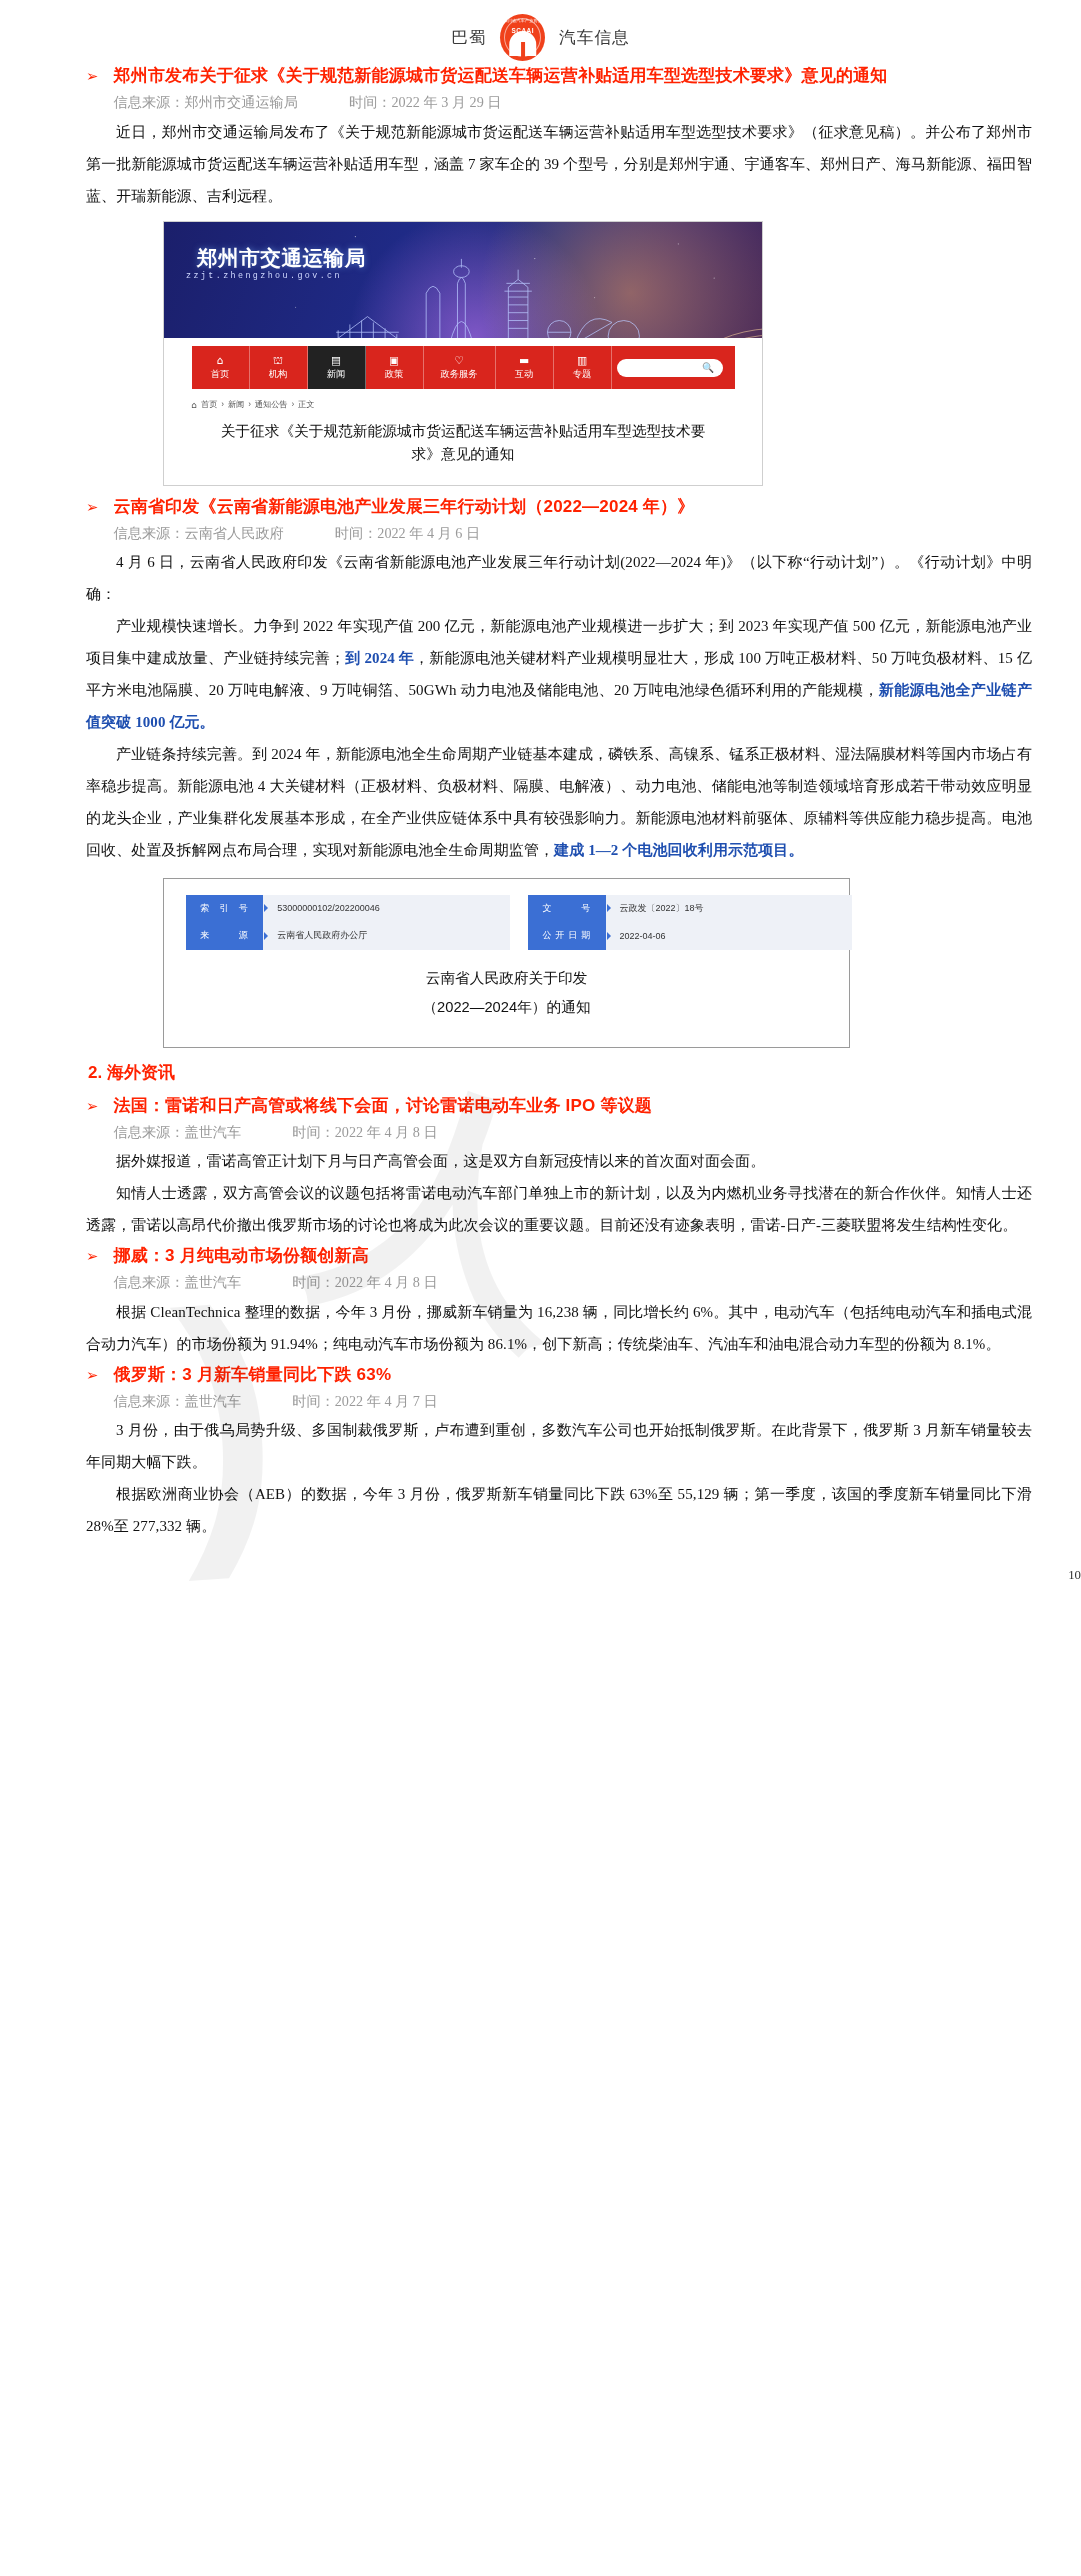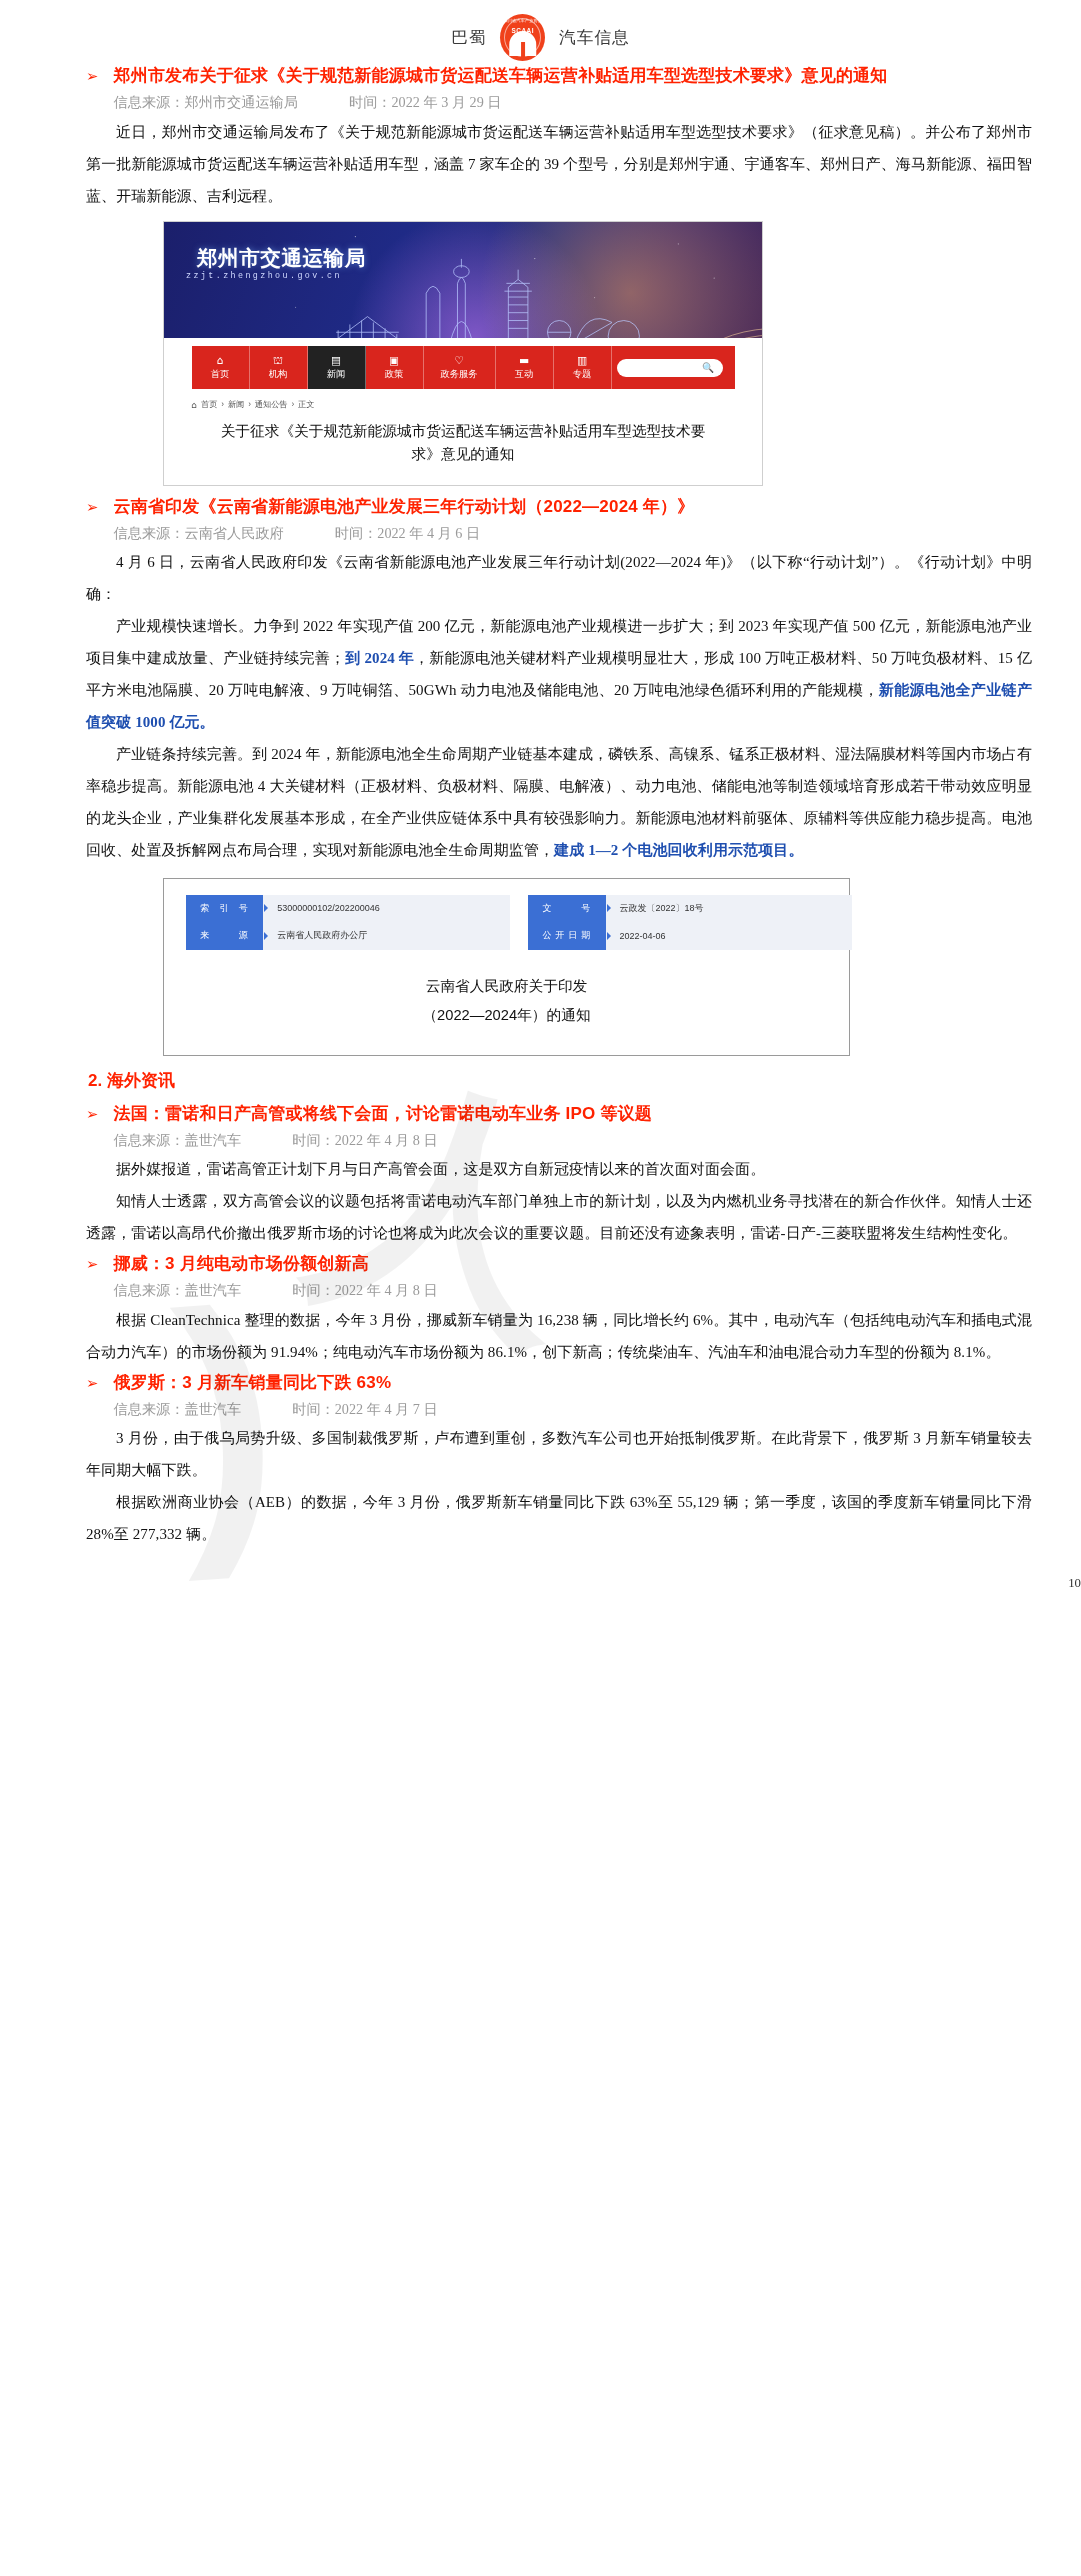--- a/index.html
+++ b/index.html
@@ -341,21 +341,21 @@
   }
   .mv {
     background: #eef1f7;
     color: #333333;
     padding-left: 13.7px;
     width: 232px;
   }
   .mspacer { width: 15.7px; background: #ffffff; }
   .doc-title-block {
     text-align: center;
-    margin-top: 22px;
+    margin-top: 14px;
     font-family: "Liberation Sans", sans-serif;
     font-size: 14.7px;
     color: #111111;
     line-height: 29px;
   }
 
   
   .watermark {
     position: absolute;
     pointer-events: none;

